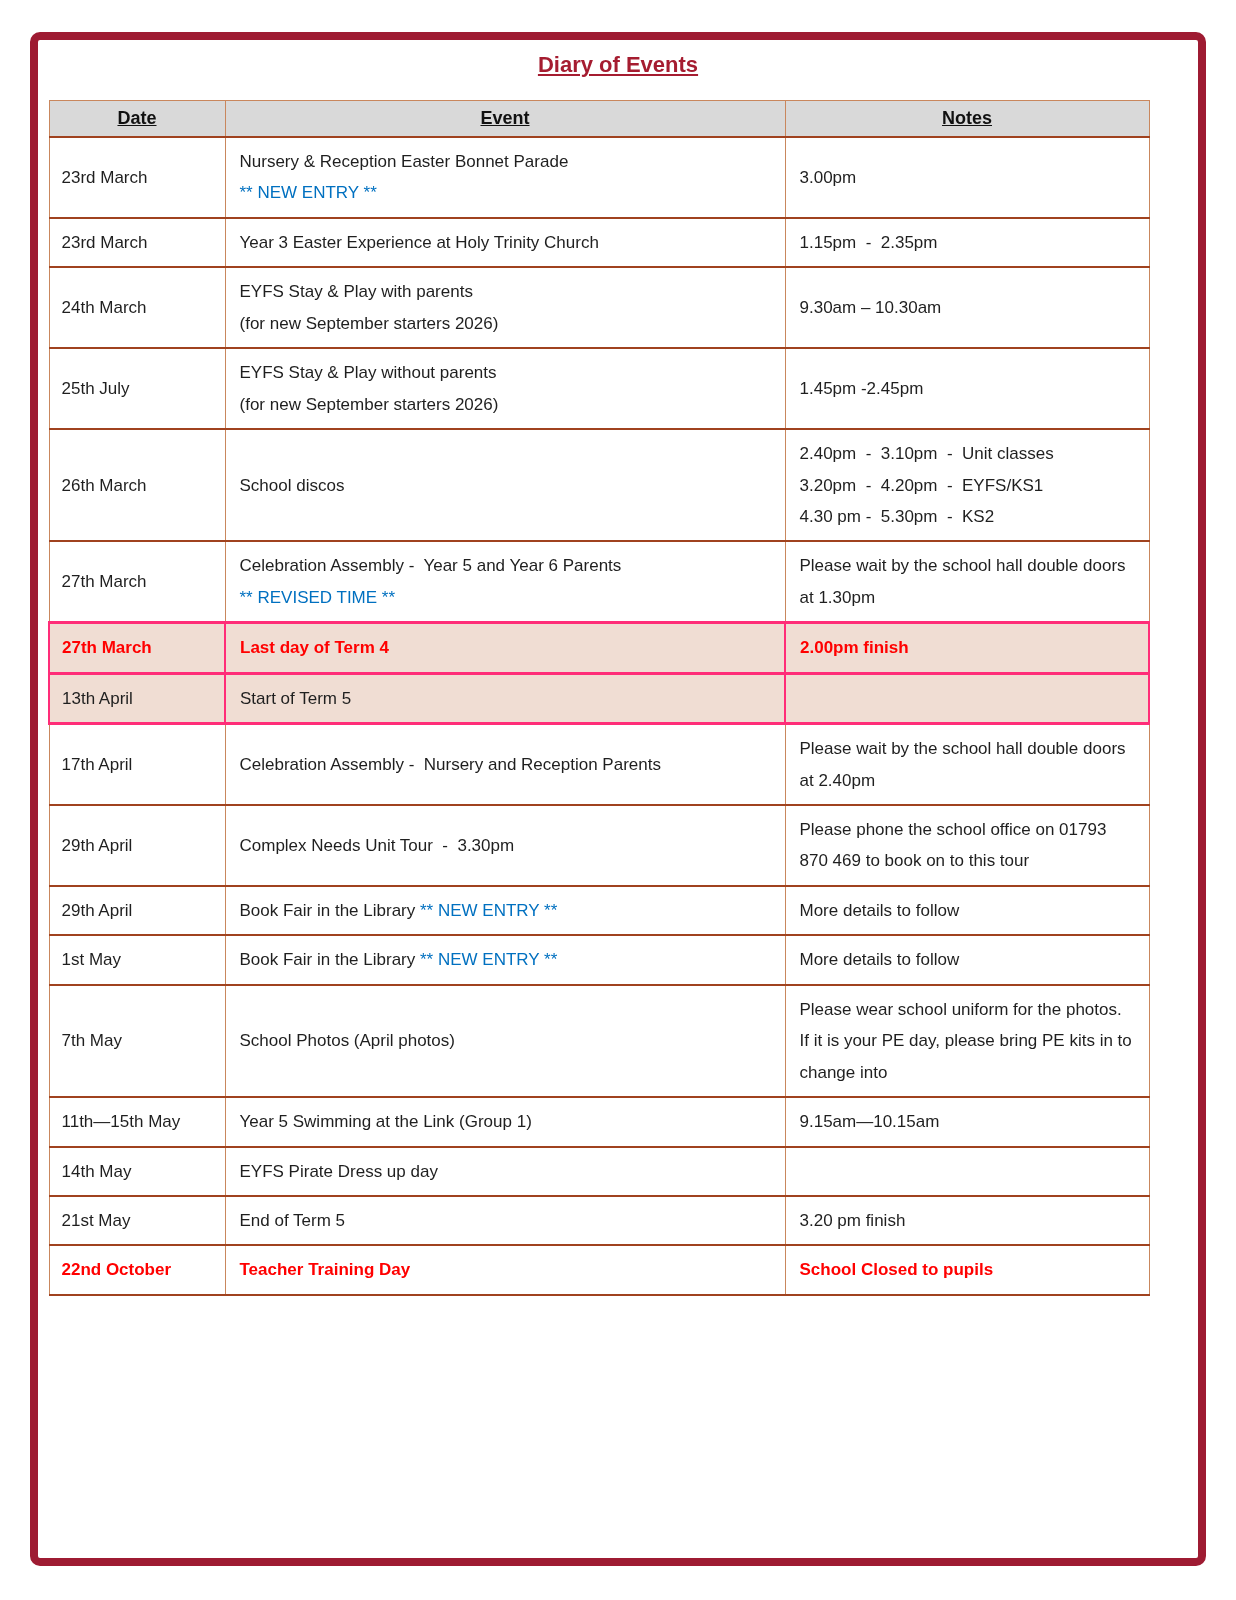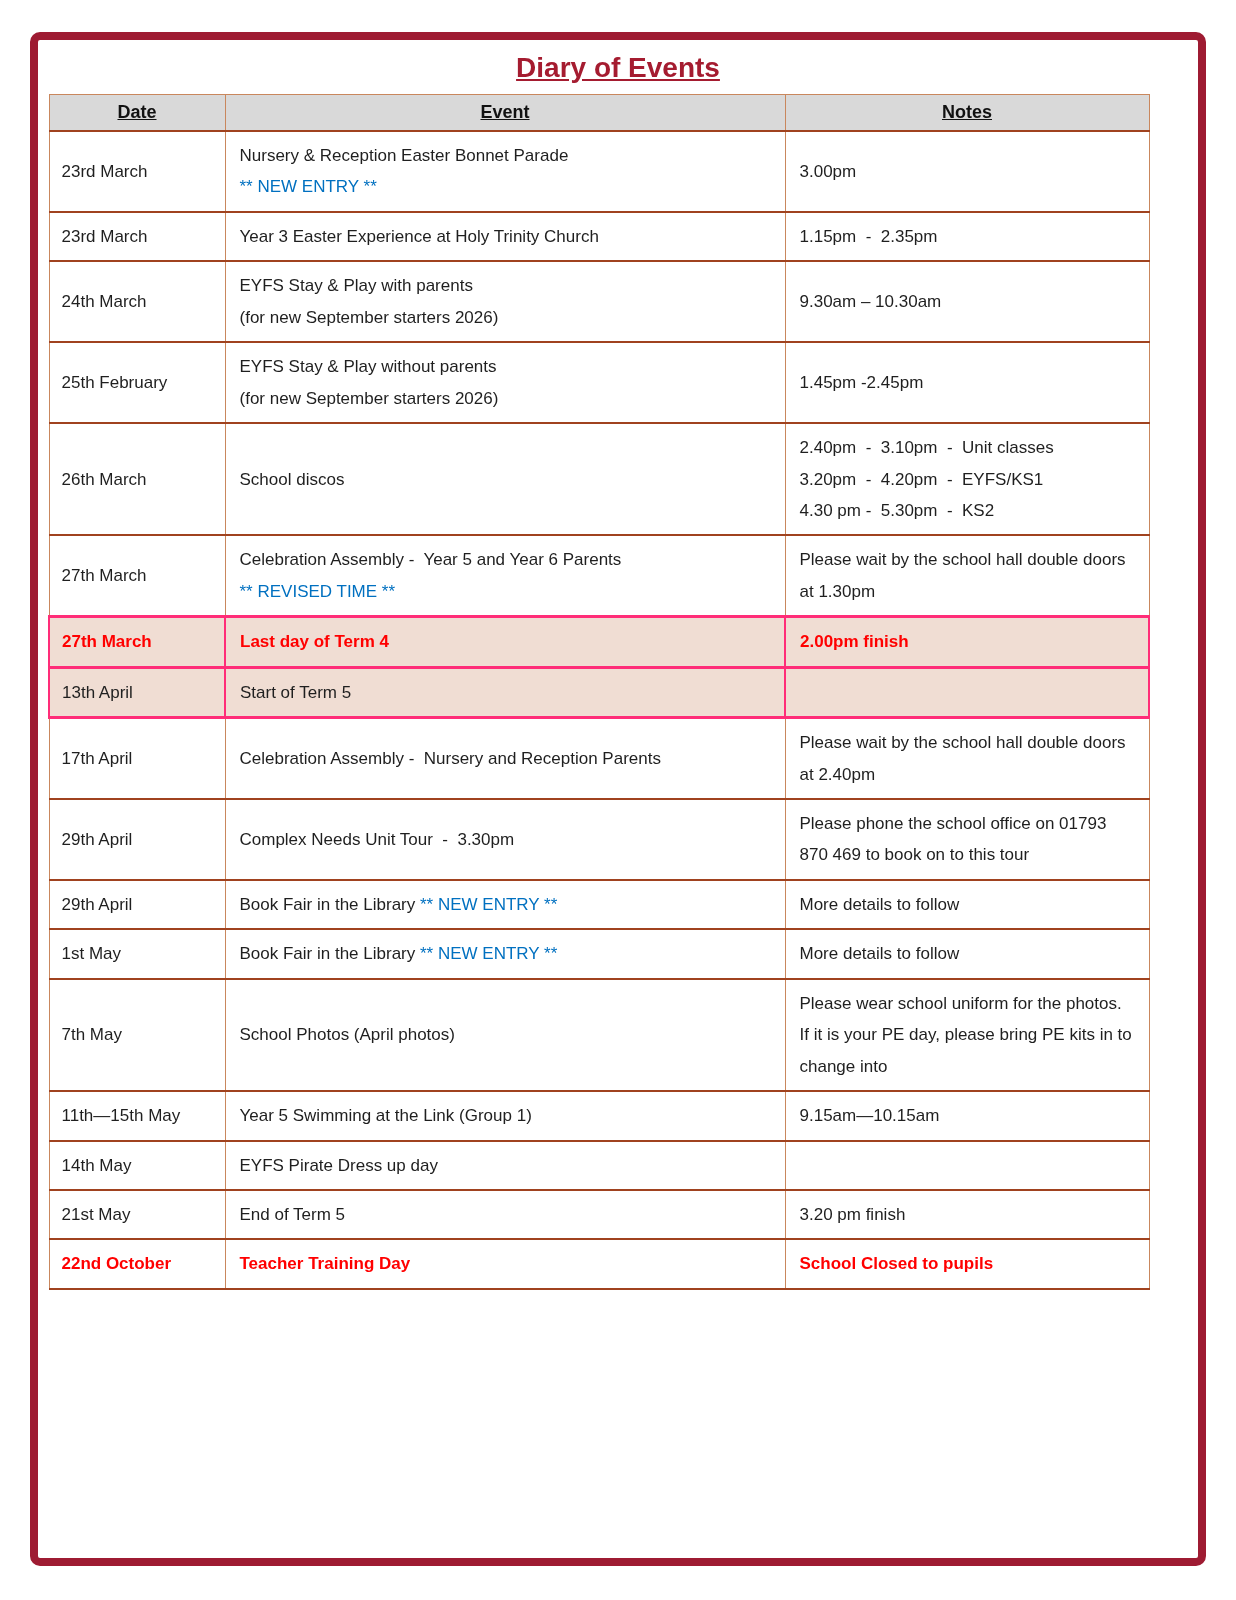--- a/index.html
+++ b/index.html
@@ -1,20 +1,20 @@
 <!DOCTYPE html>
 <html><head>
 <meta charset="utf-8">
 <style>
   html,body{margin:0;padding:0;background:#ffffff;}
   body{width:1236px;height:1600px;position:relative;font-family:"Liberation Sans",sans-serif;color:#1f1f1f;}
   .frame{position:absolute;left:30px;top:32px;right:30px;bottom:34px;border:8px solid #9E1B32;border-radius:10px;background:#ffffff;}
   .title-wrap{text-align:center;margin-top:12px;}
-  .title-text{font-size:28px;font-weight:bold;color:#A51C30;text-decoration:underline;}
-  table.events{border-collapse:collapse;width:1100px;margin:10px 0 0 10px;table-layout:fixed;}
+  .title-text{font-size:22px;font-weight:bold;color:#A51C30;text-decoration:underline;}
+  table.events{border-collapse:collapse;width:1100px;margin:22px 0 0 10px;table-layout:fixed;}
   col.c-date{width:176px;}
   col.c-event{width:560px;}
   col.c-notes{width:364px;}
   th,td{border-left:1px solid #C9875D;border-right:1px solid #C9875D;border-top:2px solid #A0421F;border-bottom:2px solid #A0421F;vertical-align:middle;}
   thead th{background:#D9D9D9;border-top:1px solid #C9875D;padding:7px 6px;text-align:center;}
   .hdr{font-size:18px;font-weight:bold;text-decoration:underline;color:#111;}
   td{padding:8px 12px;font-size:17px;}
   td.date{}
   td.event,td.notes{text-align:left;padding-left:14px;}
   .line{line-height:1.85;white-space:pre-wrap;}
@@ -75,21 +75,21 @@
           <td class="event">
             <div class="line"><span class="seg-n">EYFS Stay &amp; Play with parents</span></div>
             <div class="line"><span class="seg-n">(for new September starters 2026)</span></div>
           </td>
           <td class="notes">
             <div class="line"><span class="seg-n">9.30am – 10.30am</span></div>
           </td>
         </tr>
         <tr class="">
           <td class="date">
-            <div class="line"><span class="seg-n">25th February</span></div>
+            <div class="line"><span class="seg-n">25th July</span></div>
           </td>
           <td class="event">
             <div class="line"><span class="seg-n">EYFS Stay &amp; Play without parents</span></div>
             <div class="line"><span class="seg-n">(for new September starters 2026)</span></div>
           </td>
           <td class="notes">
             <div class="line"><span class="seg-n">1.45pm -2.45pm</span></div>
           </td>
         </tr>
         <tr class="">

